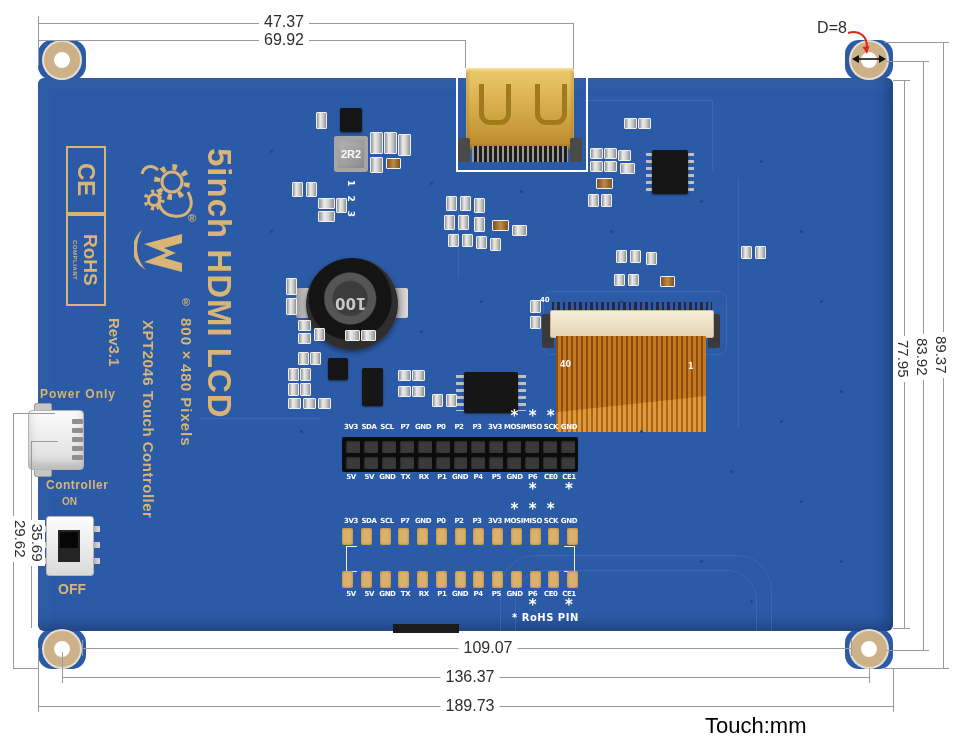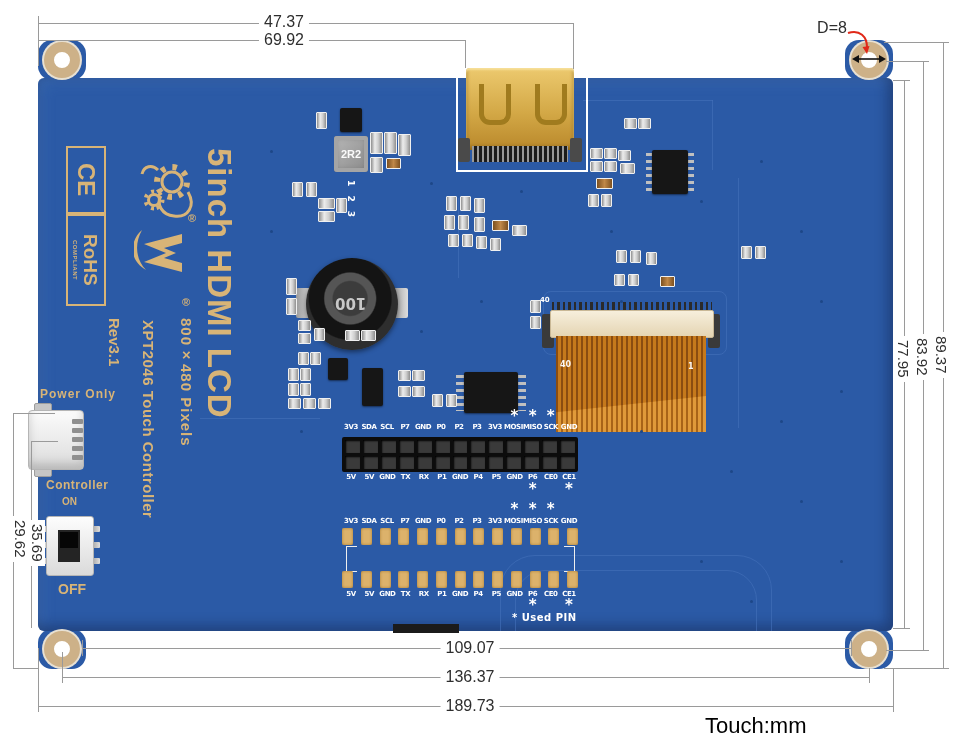--- a/index.html
+++ b/index.html
@@ -374,21 +374,21 @@
       <span class="star-cell"></span>
       <span class="star-cell"></span>
       <span class="star-cell"></span>
       <span class="star-cell"></span>
       <span class="star-cell"></span>
       <span class="star-cell">*</span>
       <span class="star-cell"></span>
       <span class="star-cell">*</span>
     </div>
 
-  <div class="abs whitesilk" style="left:512px;top:612px;font-size:10px;letter-spacing:.5px">* Used PIN</div>
+  <div class="abs whitesilk" style="left:512px;top:612px;font-size:10px;letter-spacing:.5px">* RoHS PIN</div>
 
   <div class="dimv" style="left:38px;top:16px;height:50px"></div>
   <div class="dimh" style="left:38px;top:23px;width:535px"></div>
   <div class="dimv" style="left:573px;top:23px;height:46px"></div>
   <div class="dimh" style="left:38px;top:40px;width:427px"></div>
   <div class="dimv" style="left:465px;top:40px;height:28px"></div>
   <div class="dimlabel" style="left:284px;top:13px">47.37</div>
   <div class="dimlabel" style="left:284px;top:31px">69.92</div>
 
   <div class="dimlabel" style="left:832px;top:20px;padding:0">D=8</div>
@@ -425,21 +425,21 @@
 
   <div class="dimv" style="left:82px;top:640px;height:16px"></div>
   <div class="dimv" style="left:851px;top:640px;height:16px"></div>
   <div class="dimh" style="left:82px;top:648px;width:769px"></div>
   <div class="dimv" style="left:62px;top:652px;height:31px"></div>
   <div class="dimv" style="left:869px;top:668px;height:15px"></div>
   <div class="dimh" style="left:62px;top:677px;width:807px"></div>
   <div class="dimv" style="left:38px;top:648px;height:64px"></div>
   <div class="dimv" style="left:893px;top:668px;height:44px"></div>
   <div class="dimh" style="left:38px;top:706px;width:855px"></div>
-  <div class="dimlabel" style="left:470px;top:639px">109.07</div>
+  <div class="dimlabel" style="left:488px;top:639px">109.07</div>
   <div class="dimlabel" style="left:470px;top:668px">136.37</div>
   <div class="dimlabel" style="left:470px;top:697px">189.73</div>
 
   <div class="unitlabel" style="left:705px;top:713px">Touch:mm</div>
 <div class="smd" style="left: 316px; top: 112px; width: 9px; height: 15px;"></div>
     <div class="smd" style="left: 370px; top: 132px; width: 11px; height: 20px;"></div>
     <div class="smd" style="left: 384px; top: 132px; width: 11px; height: 20px;"></div>
     <div class="smd" style="left: 398px; top: 134px; width: 11px; height: 20px;"></div>
     <div class="smd" style="left: 370px; top: 157px; width: 11px; height: 14px;"></div>
     <div class="smd brown" style="left: 386px; top: 158px; width: 13px; height: 9px;"></div>

